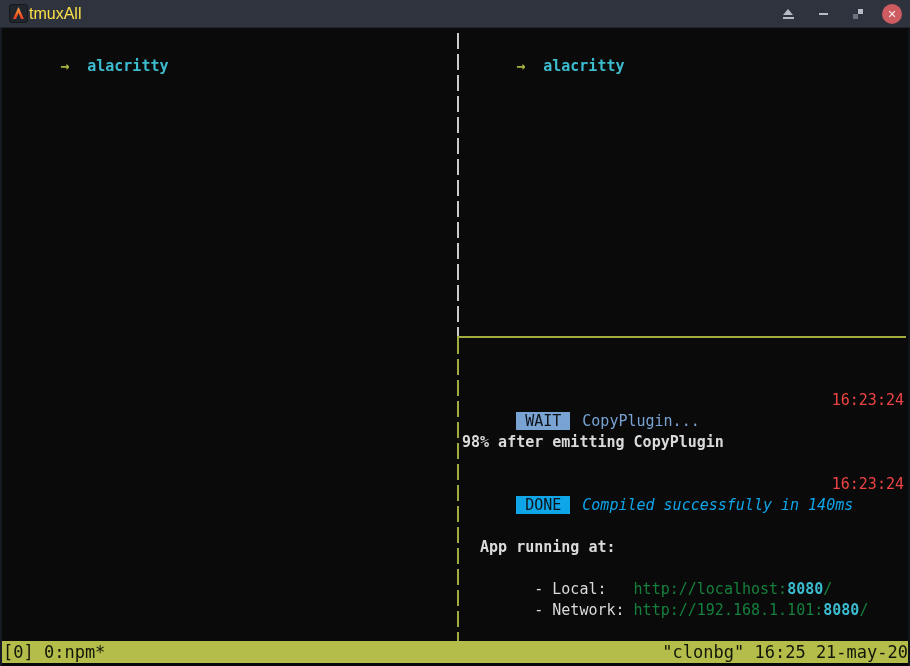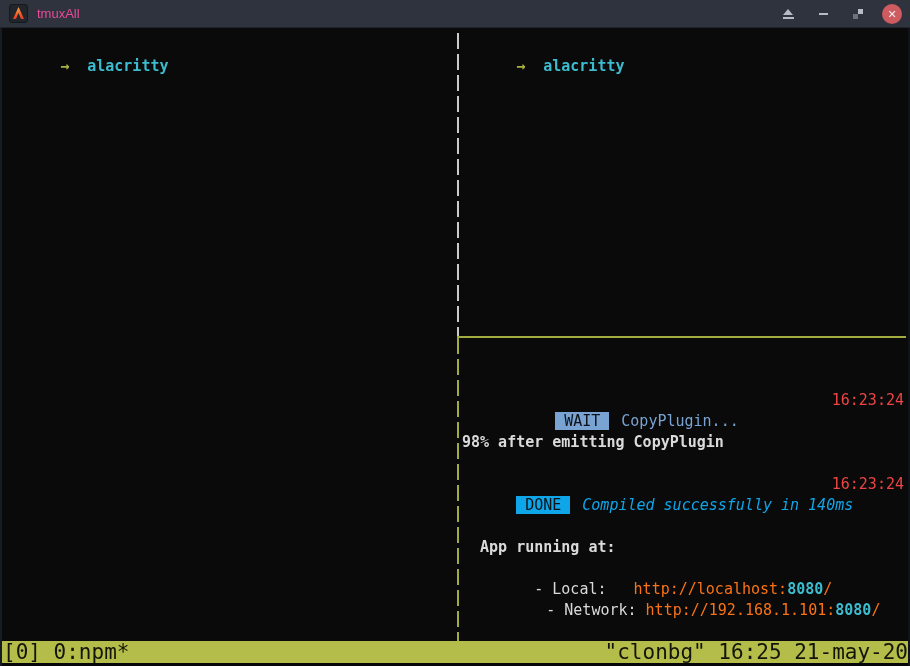--- a/index.html
+++ b/index.html
@@ -19,21 +19,21 @@
   .app-icon .tri {
     position: absolute; left: 3px; top: 2px; width: 11px; height: 12px;
     background: linear-gradient(180deg, #fcaa54 0%, #f0541e 70%, #e23b2e 100%);
     clip-path: polygon(50% 0, 100% 100%, 0 100%);
   }
   .app-icon .tri-inner {
     position: absolute; left: 6px; top: 8px; width: 5px; height: 6px;
     background: #21252c; clip-path: polygon(50% 0, 100% 100%, 0 100%);
   }
   .window-title {
-    margin-left: 9px; color: #ec4899; font-size: 13px;
+    margin-left: 1px; color: #fde047; font-size: 16px;
     font-family: "Liberation Sans", sans-serif;
   }
   .controls { position: absolute; right: 8px; top: 0; height: 28px; display: flex; align-items: center; gap: 13px; }
   .ctrl-btn { width: 22px; height: 22px; display: flex; align-items: center; justify-content: center; cursor: default; }
   .shade-icon { display: flex; flex-direction: column; align-items: center; }
   .shade-icon .tri-up { width: 0; height: 0; border-left: 5px solid transparent; border-right: 5px solid transparent; border-bottom: 6px solid #b6bcc6; }
   .shade-icon .bar { width: 11px; height: 2px; background: #b6bcc6; margin-top: 2px; }
   .min-icon { width: 9px; height: 2px; background: #b6bcc6; }
   .max-icon { width: 10px; height: 10px; position: relative; }
   .max-icon .sq-a { position: absolute; right: 0; top: 0; width: 5px; height: 5px; background: #b6bcc6; }
@@ -50,46 +50,46 @@
   .edge-right { position: absolute; right: 0; top: 0; width: 2px; height: 638px; background: #101318; }
 
   .pane { position: absolute; }
   .pane-left { left: 2px; top: 0; width: 455px; height: 610px; }
   .pane-right-top { left: 459px; top: 0; width: 449px; height: 308px; }
   .pane-right-bottom { left: 459px; top: 310px; width: 449px; height: 303px; }
 
   .line { position: absolute; white-space: pre; height: 21px; }
   .bold { font-weight: bold; text-align: center; }
   .white { color: #dadada; }
-  .cyan { color: #f97316; }
+  .cyan { color: #15803d; }
   .cyan-b { color: #3cbccf; font-weight: bold; }
   .green-text { color: #0ea5e9; font-style: italic; }
   .blue-text { color: #79a3d3; }
   .timestamp { position: absolute; right: 0; top: 0; color: #ef4444; }
   .prompt-arrow { color: #a9b23f; font-weight: bold; margin-right: 18px; }
   .badge { padding: 0 9px; margin-right: 12px; color: #0e1116; }
-  .badge-wait { background: #79a3d3; margin-left: 39px; }
+  .badge-wait { background: #79a3d3; }
   .badge-done { background: #0ea5e9; }
   .cursor-block { display: inline-block; width: 9px; height: 17px; background: #d2d2d2; vertical-align: -3px; }
 
   
   .vsplit-inactive {
     position: absolute; left: 457px; top: 5px; width: 2px; height: 303px;
     background: repeating-linear-gradient(180deg, #cbcbcb 0 16px, transparent 16px 21px);
   }
   .hsplit-active { position: absolute; left: 457px; top: 308px; width: 449px; height: 2px; background: #a2ab3e; }
   .vsplit-active {
     position: absolute; left: 457px; top: 310px; width: 2px; height: 303px;
     background: repeating-linear-gradient(180deg, #a2ab3e 0 16px, transparent 16px 21px);
   }
 
   
   .statusbar {
     position: absolute; left: 0; top: 613px; width: 910px; height: 22px;
-    background: #b4bd4a; color: #14150a; font-size: 21px; line-height: 22px;
+    background: #b4bd4a; color: #14150a; font-size: 17px; line-height: 22px;
     display: flex; justify-content: space-between; white-space: pre;
   }
   .status-left { padding-left: 3px; }
   .status-right { padding-right: 2px; }
 </style>
 </head>
 <body>
 
 <div class="titlebar">
   <div class="app-icon">
@@ -150,21 +150,21 @@
       <span class="badge badge-done">DONE</span><span class="green-text">Compiled successfully in 140ms</span>
       <span class="timestamp">16:23:24</span>
     </div>
 
     <div class="line white" style="top:199px; left:3px;font-weight:bold;">  App running at:</div>
 
     <div class="line" style="top:220px; left:3px;">
       <span class="white">  - Local:   </span><span><span class="cyan">http://localhost:</span><span class="cyan-b">8080</span><span class="cyan">/</span></span>
     </div>
 
-    <div class="line" style="top:241px; left:15px;">
+    <div class="line" style="top:241px; left:3px;">
       <span class="white">  - Network: </span><span><span class="cyan">http://192.168.1.101:</span><span class="cyan-b">8080</span><span class="cyan">/</span></span>
     </div>
 
     <div class="line" style="top:283px; left:3px;">
       <span class="white">tmux-sacale-mas-partido</span><span class="cursor-block"></span>
     </div>
 
   </div>
 
   <div class="statusbar">

